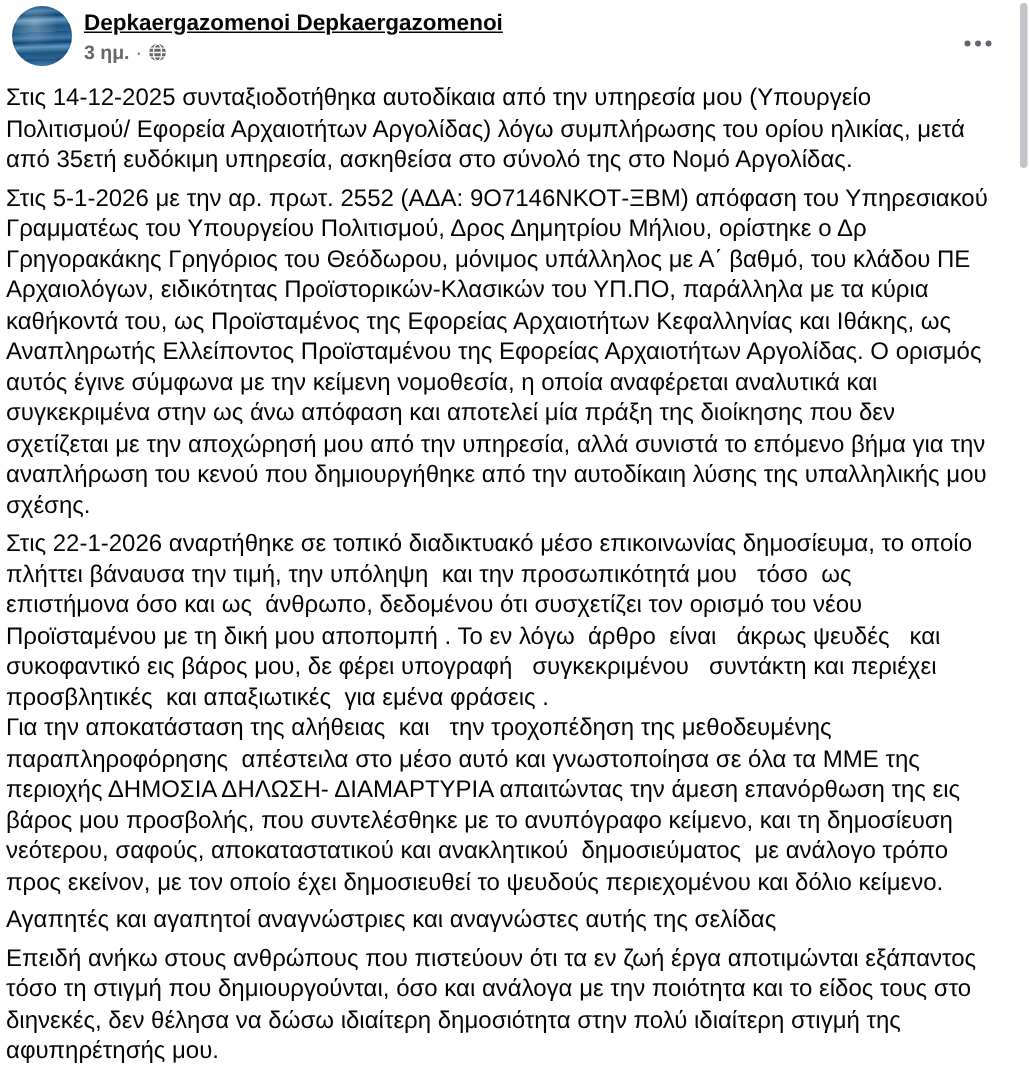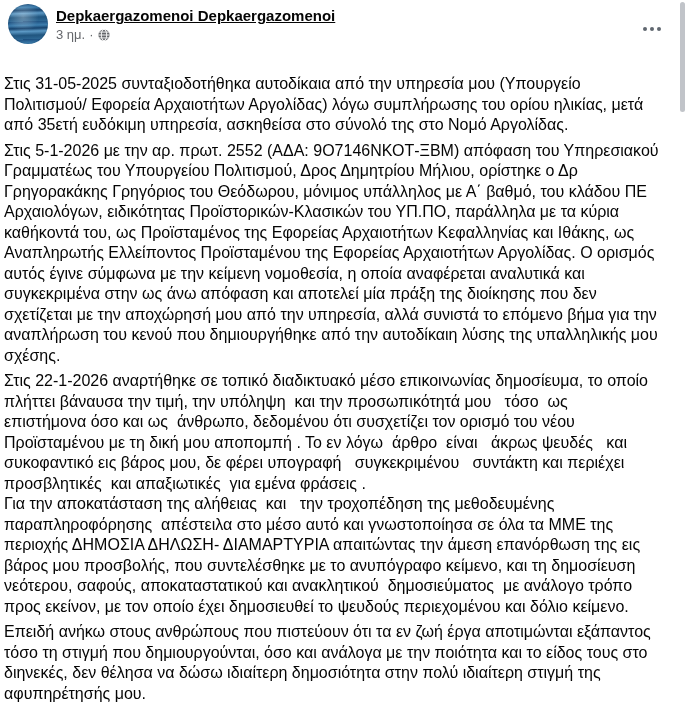--- a/index.html
+++ b/index.html
@@ -6,21 +6,21 @@
     margin: 0; padding: 0;
     width: 686px; height: 714px;
     overflow: hidden;
     background: #ffffff;
     font-family: "Liberation Sans", sans-serif;
     color: #050505;
   }
   .post { position: relative; width: 686px; height: 714px; background:#fff; }
 
   
-  .header { position: relative; height: 48px; padding-top: 22px; }
+  .header { position: relative; height: 48px; padding-top: 4px; }
   .avatar {
     position: absolute; left: 8px; top: 4px;
     width: 40px; height: 40px; border-radius: 50%;
     background:
       radial-gradient(circle at 38% 32%, rgba(255,255,255,0.30), rgba(255,255,255,0) 42%),
       repeating-linear-gradient(178deg,
         #1d5080 0px, #3d7eae 4px, #16436e 7px,
         #5b98c4 10px, #20557f 14px, #2d6794 18px),
       linear-gradient(#1e4f7d, #153a5e);
     box-shadow: inset 0 0 0 1px rgba(0,0,0,0.08);
@@ -31,21 +31,21 @@
     display: inline-block;
     font-size: 15px; font-weight: bold; color: #050505;
     text-decoration: underline; cursor: pointer;
     line-height: 19px; white-space: nowrap;
   }
   .sub {
     display: flex; align-items: center; gap: 4px;
     margin-top: 2px;
     font-size: 13px; color: #65676B; line-height: 16px;
   }
-  .time { cursor: pointer; }
+  .time { cursor: pointer; font-weight: bold; }
   .globe { display: inline-flex; align-items: center; }
   .more {
     position: absolute; right: 22px; top: 22px;
     width: 24px; height: 14px;
     display: flex; align-items: center; justify-content: center;
     cursor: pointer;
   }
   .more .dots {
     width: 4px; height: 4px; border-radius: 50%;
     background: #606770;
@@ -103,24 +103,25 @@
         </span>
       </div>
     </div>
 
     <div class="more">
       <span class="dots"></span>
     </div>
   </div>
 
   <div class="body">
-    <div class="para">Στις 31-05-2025 συνταξιοδοτήθηκα αυτοδίκαια από την υπηρεσία μου (Υπουργείο Πολιτισμού/ Εφορεία Αρχαιοτήτων Αργολίδας) λόγω συμπλήρωσης του ορίου ηλικίας, μετά από 35ετή ευδόκιμη υπηρεσία, ασκηθείσα στο σύνολό της στο Νομό Αργολίδας.</div>
+    <div class="para">Στις 14-12-2025 συνταξιοδοτήθηκα αυτοδίκαια από την υπηρεσία μου (Υπουργείο Πολιτισμού/ Εφορεία Αρχαιοτήτων Αργολίδας) λόγω συμπλήρωσης του ορίου ηλικίας, μετά από 35ετή ευδόκιμη υπηρεσία, ασκηθείσα στο σύνολό της στο Νομό Αργολίδας.</div>
     <div class="para">Στις 5-1-2026 με την αρ. πρωτ. 2552 (ΑΔΑ: 9Ο7146ΝΚΟΤ-ΞΒΜ) απόφαση του Υπηρεσιακού Γραμματέως του Υπουργείου Πολιτισμού, Δρος Δημητρίου Μήλιου, ορίστηκε ο Δρ Γρηγορακάκης Γρηγόριος του Θεόδωρου, μόνιμος υπάλληλος με Α΄ βαθμό, του κλάδου ΠΕ Αρχαιολόγων, ειδικότητας Προϊστορικών-Κλασικών του ΥΠ.ΠΟ, παράλληλα με τα κύρια καθήκοντά του, ως Προϊσταμένος της Εφορείας Αρχαιοτήτων Κεφαλληνίας και Ιθάκης, ως Αναπληρωτής Ελλείποντος Προϊσταμένου της Εφορείας Αρχαιοτήτων Αργολίδας. Ο ορισμός αυτός έγινε σύμφωνα με την κείμενη νομοθεσία, η οποία αναφέρεται αναλυτικά και συγκεκριμένα στην ως άνω απόφαση και αποτελεί μία πράξη της διοίκησης που δεν σχετίζεται με την αποχώρησή μου από την υπηρεσία, αλλά συνιστά το επόμενο βήμα για την αναπλήρωση του κενού που δημιουργήθηκε από την αυτοδίκαιη λύσης της υπαλληλικής μου σχέσης.</div>
     <div class="para">Στις 22-1-2026 αναρτήθηκε σε τοπικό διαδικτυακό μέσο επικοινωνίας δημοσίευμα, το οποίο πλήττει βάναυσα την τιμή, την υπόληψη  και την προσωπικότητά μου   τόσο  ως    επιστήμονα όσο και ως  άνθρωπο, δεδομένου ότι συσχετίζει τον ορισμό του νέου Προϊσταμένου με τη δική μου αποπομπή . Το εν λόγω  άρθρο  είναι   άκρως ψευδές   και    συκοφαντικό εις βάρος μου, δε φέρει υπογραφή   συγκεκριμένου   συντάκτη και περιέχει  προσβλητικές  και απαξιωτικές  για εμένα φράσεις .
 Για την αποκατάσταση της αλήθειας  και   την τροχοπέδηση της μεθοδευμένης παραπληροφόρησης  απέστειλα στο μέσο αυτό και γνωστοποίησα σε όλα τα ΜΜΕ της περιοχής ΔΗΜΟΣΙΑ ΔΗΛΩΣΗ- ΔΙΑΜΑΡΤΥΡΙΑ απαιτώντας την άμεση επανόρθωση της εις  βάρος μου προσβολής, που συντελέσθηκε με το ανυπόγραφο κείμενο, και τη δημοσίευση  νεότερου, σαφούς, αποκαταστατικού και ανακλητικού  δημοσιεύματος  με ανάλογο τρόπο προς εκείνον, με τον οποίο έχει δημοσιευθεί το ψευδούς περιεχομένου και δόλιο κείμενο.</div>
+    <div class="para">Αγαπητές και αγαπητοί αναγνώστριες και αναγνώστες αυτής της σελίδας</div>
     <div class="para">Επειδή ανήκω στους ανθρώπους που πιστεύουν ότι τα εν ζωή έργα αποτιμώνται εξάπαντος τόσο τη στιγμή που δημιουργούνται, όσο και ανάλογα με την ποιότητα και το είδος τους στο διηνεκές, δεν θέλησα να δώσω ιδιαίτερη δημοσιότητα στην πολύ ιδιαίτερη στιγμή της αφυπηρέτησής μου.</div>
   </div>
 
   <div class="sbar">
     <div class="sthumb"></div>
   </div>
 
 </div>
 
 </body></html>

